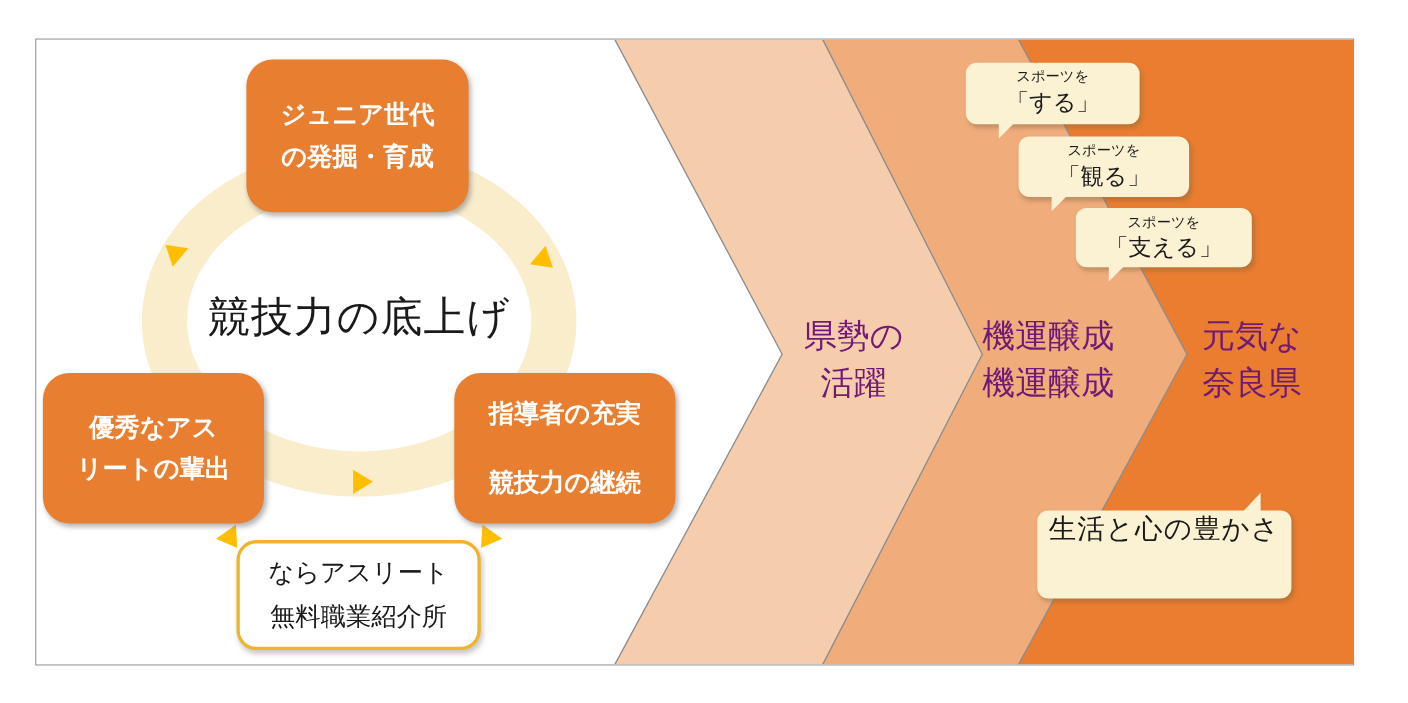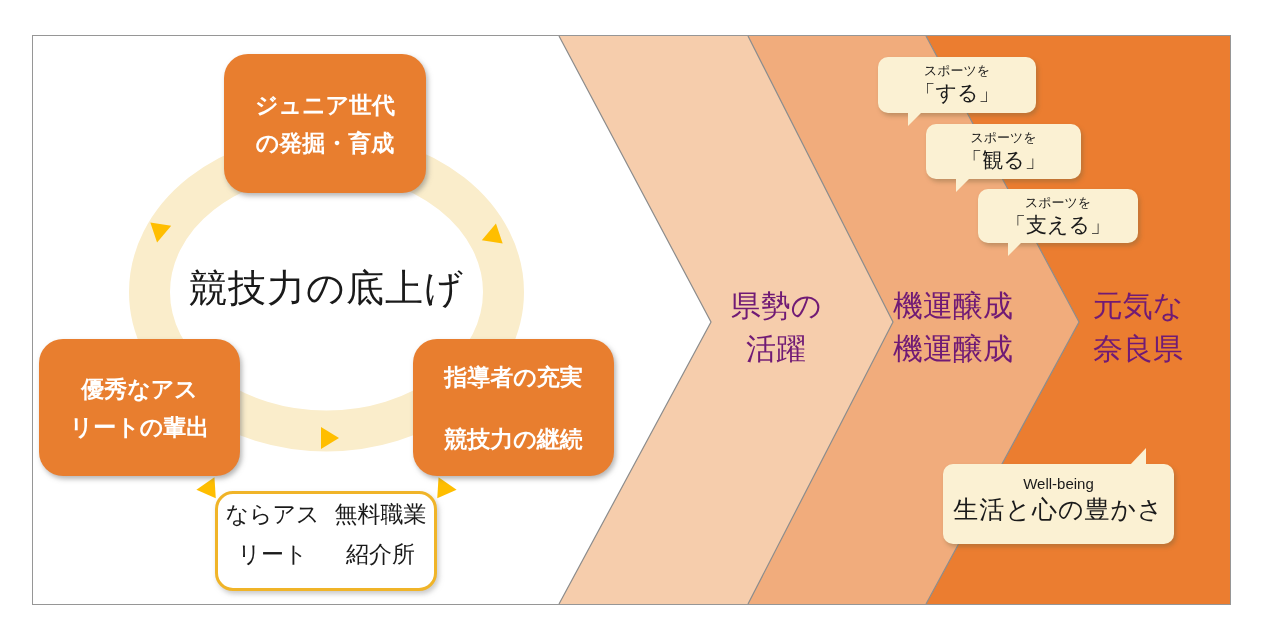--- a/index.html
+++ b/index.html
@@ -12,21 +12,21 @@
     font-weight:bold;font-size:23px;line-height:38px;text-align:center;
     display:flex;flex-direction:column;justify-content:center;
     box-shadow:2px 3px 5px rgba(110,110,110,.5);}
   
   .center-label{position:absolute;left:113px;top:228px;width:361px;height:48px;
     font-size:38px;line-height:48px;letter-spacing:1px;color:#1A1A1A;text-align:center;}
   
   .refbox{position:absolute;left:182px;top:455px;width:222px;height:100px;
     background:#ffffff;border:3.5px solid #F0B428;border-radius:18px;box-sizing:border-box;
     color:#1A1A1A;font-size:23px;line-height:40px;text-align:center;
-    display:flex;flex-direction:row;justify-content:center;
+    display:flex;flex-direction:column;justify-content:center;
     box-shadow:2px 3px 5px rgba(150,150,150,.5);}
   
   .chev-label{position:absolute;top:248px;color:#701a75;font-size:30px;
     line-height:43px;text-align:center;}
   
   .bubble{position:absolute;background:#FBF1D3;border-radius:10px;color:#1A1A1A;
     text-align:center;box-shadow:2px 3px 4px rgba(120,100,60,.4);}
   .bubble .tail{position:absolute;width:0;height:0;bottom:-13px;left:30px;
     border-top:15px solid #FBF1D3;border-right:15px solid transparent;}
   .bubble .small{font-size:13px;line-height:16px;padding-top:6px;}
@@ -105,17 +105,16 @@
     <div class="large">「観る」</div>
   </div>
   <div class="bubble" style="left:945px;top:153px;width:160px;height:54px;">
     <div class="tail"></div>
     <div class="small">スポーツを</div>
     <div class="large">「支える」</div>
   </div>
 
   <div class="bubble wb" style="left:910px;top:428px;width:231px;height:80px;">
     <div class="tail-up"></div>
-    <div class="small">Well-being</div>
     <div class="large">生活と心の豊かさ</div>
   </div>
 
 </div>
 
 </body></html>

